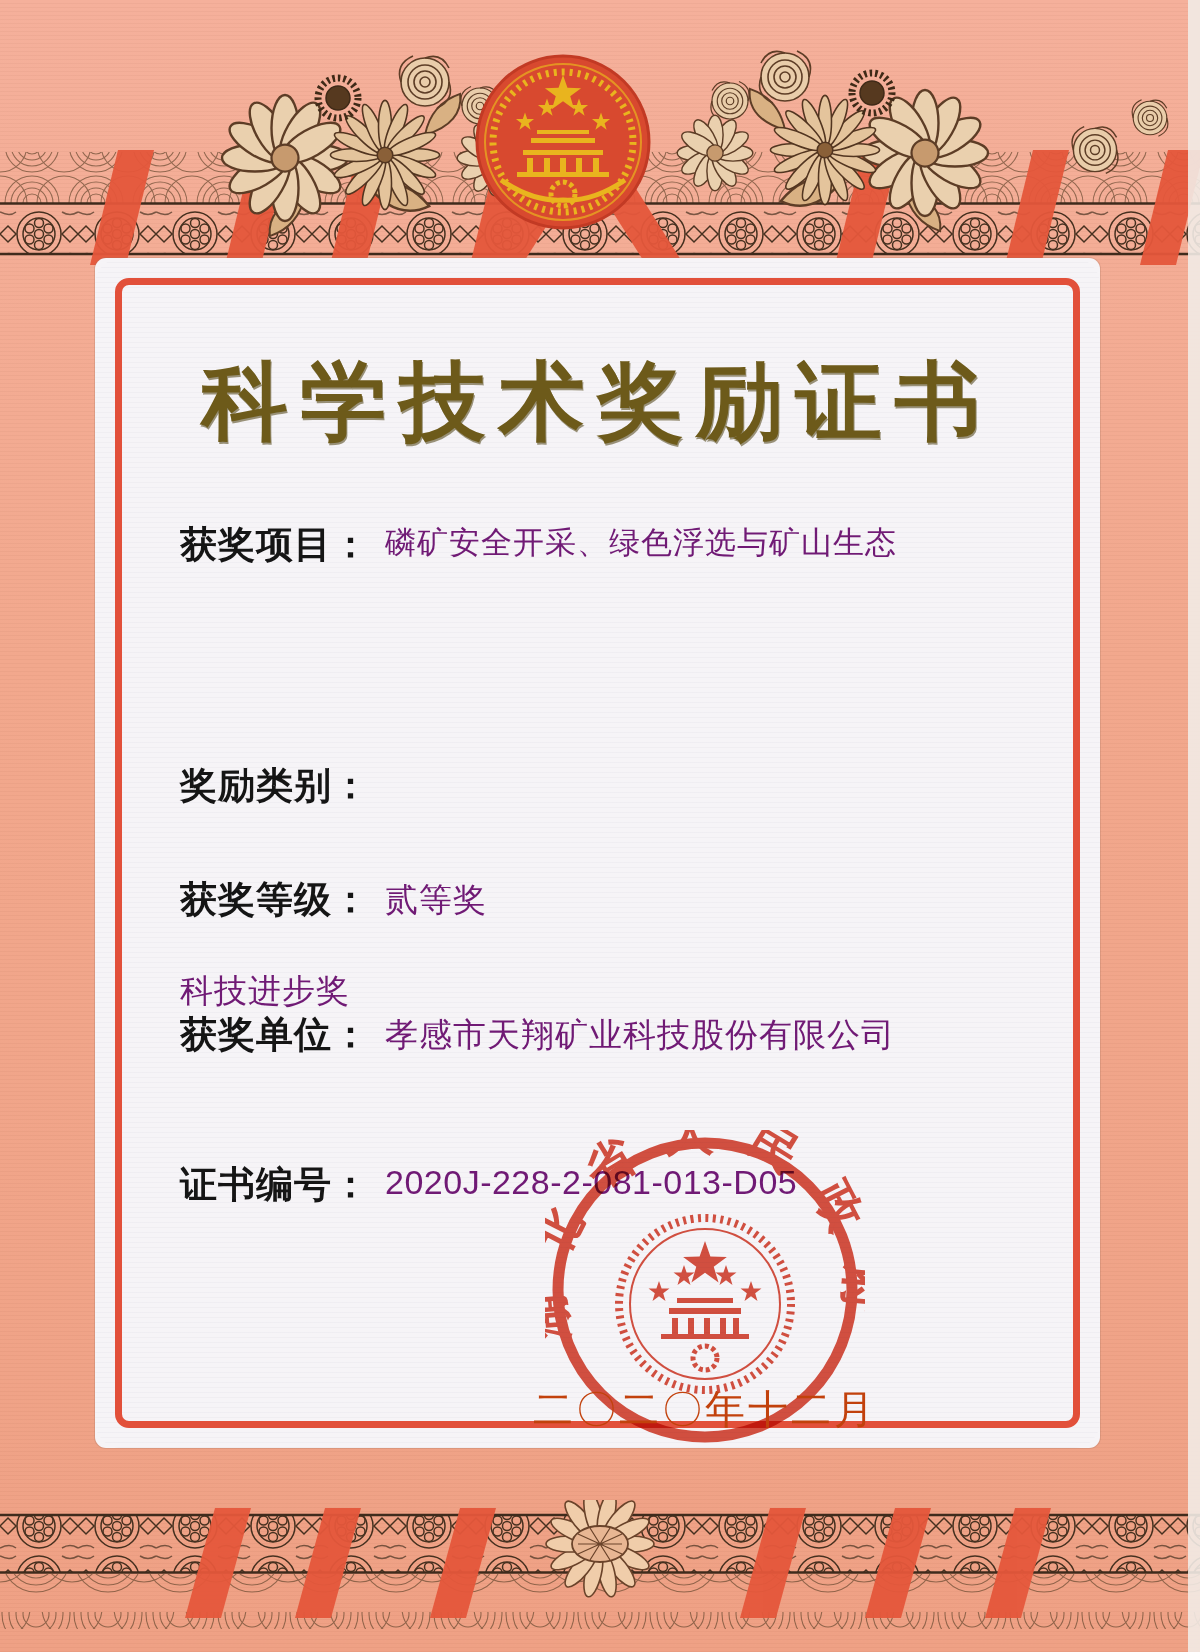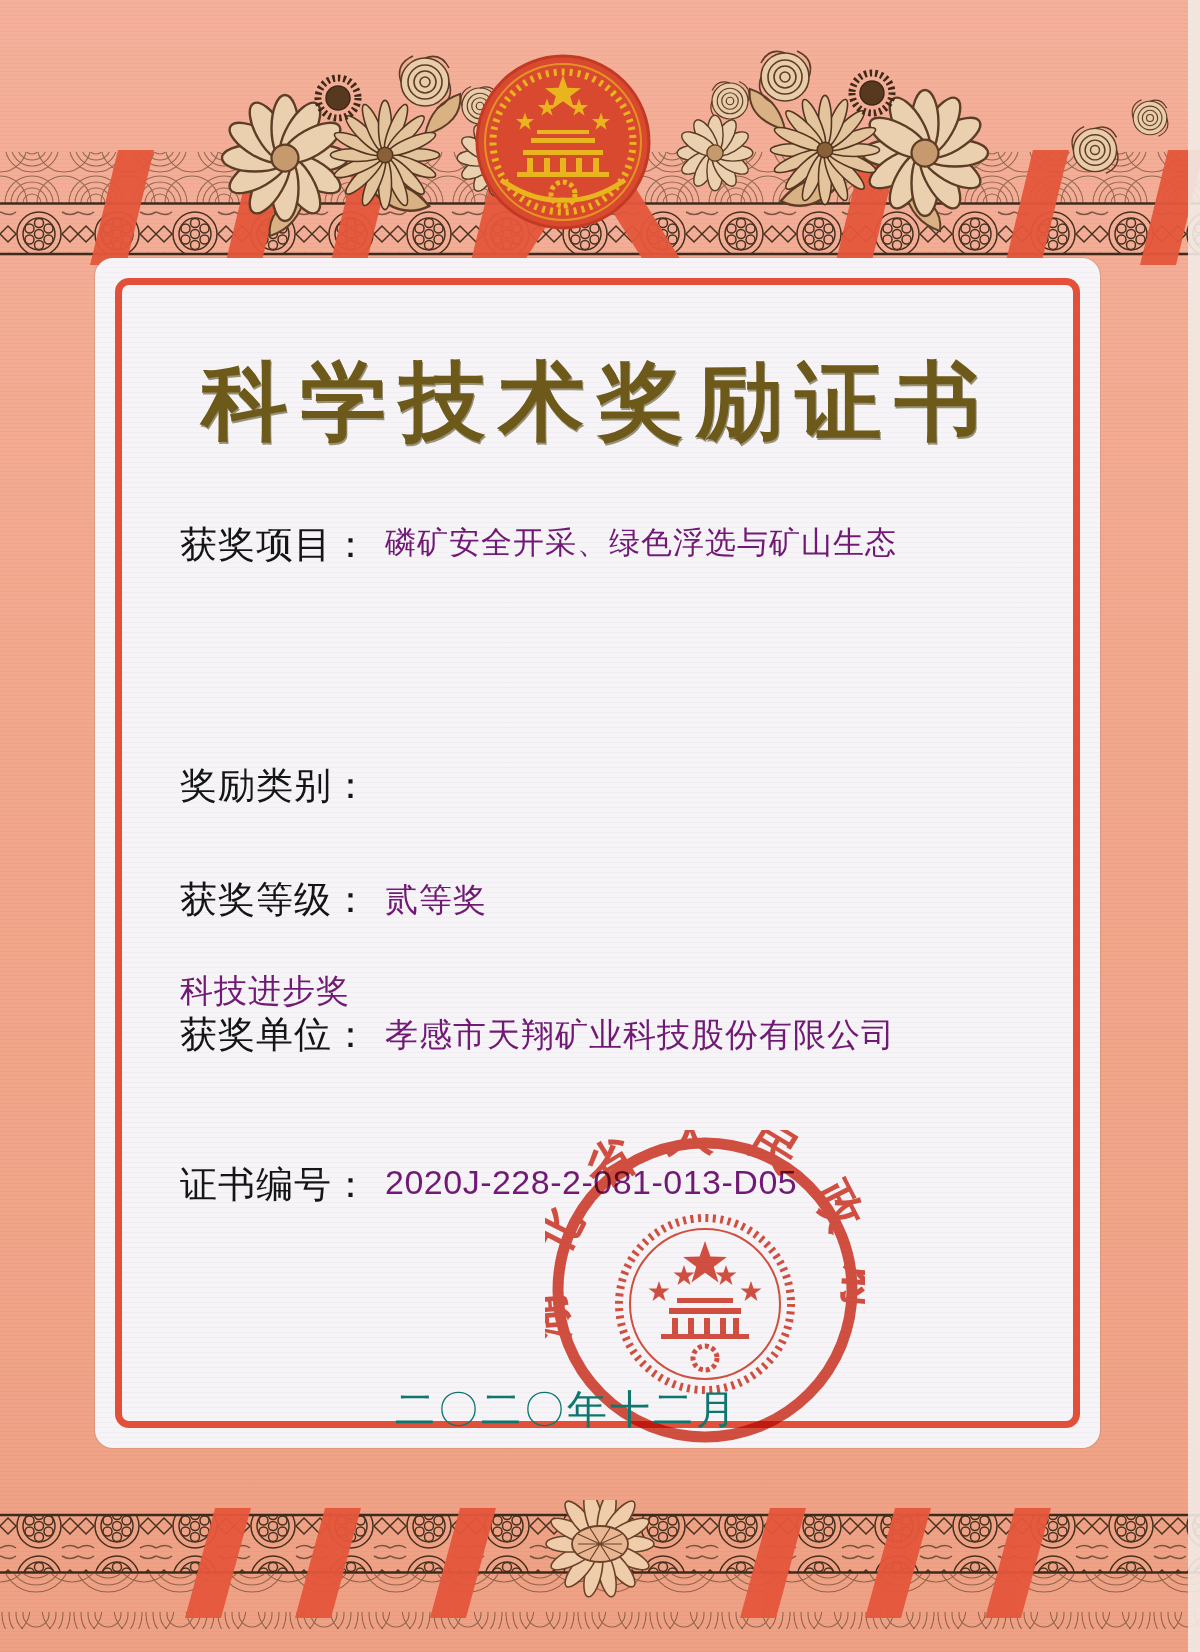--- a/index.html
+++ b/index.html
@@ -5,43 +5,43 @@
   html,body{margin:0;padding:0;background:#777;}
   .page{position:relative;width:1200px;height:1652px;overflow:hidden;
         background:linear-gradient(180deg,#f5b09b 0%,#f2a88d 40%,#efa185 100%);
         font-family:"Liberation Sans",sans-serif;}
   .page::after{content:"";position:absolute;inset:0;pointer-events:none;
         background:repeating-linear-gradient(0deg,rgba(110,50,25,.045) 0 1px,transparent 1px 4px);}
   .scan-edge{position:absolute;top:0;right:0;width:12px;height:100%;background:#f2ebe6;opacity:.9;z-index:5;}
   .deco-top{position:absolute;left:0;top:0;z-index:1;}
   .deco-bottom{position:absolute;left:0;top:1500px;z-index:1;}
   .panel{position:absolute;left:95px;top:258px;width:1005px;height:1190px;z-index:2;
-        background:#f6f4f7;border-radius:18px;
+        background:#f6f4f7;border-radius:11px;
         box-shadow:0 0 0 1px rgba(160,110,90,.25);}
   .panel::before{content:"";position:absolute;inset:0;border-radius:26px;pointer-events:none;
         background:repeating-linear-gradient(0deg,rgba(70,70,110,.035) 0 1px,transparent 1px 5px);}
   .red-frame{position:absolute;inset:20px;border:7px solid #e2503a;border-radius:14px;pointer-events:none;}
   .title{position:absolute;top:86px;left:0;width:100%;text-align:center;margin:0;
         font-family:"DejaVu Serif","Liberation Serif",serif;font-weight:700;
         font-size:86px;letter-spacing:13px;color:#6d5a1a;
         text-shadow:1px 2px 0 rgba(77,63,16,.55);}
   .row{position:absolute;left:85px;display:flex;align-items:flex-start;color:#1b1b1b;}
-  .flabel{flex:0 0 205px;font-weight:400;font-size:37px;letter-spacing:1px;color:#151515;}
+  .flabel{flex:0 0 205px;font-weight:700;font-size:37px;letter-spacing:1px;color:#151515;}
   .fvalue{font-size:33px;padding-top:3px;letter-spacing:1px;color:#701a75;}
   .row-project .fvalue{font-size:31px;}
   .vline{display:block;line-height:1.32;}
   .row-project{top:262px;}
   .row-category{top:503px;flex-direction:column;}
   .row-grade{top:617px;}
   .row-unit{top:752px;}
   .row-number{top:902px;}
   .row-number .fvalue{font-size:34px;letter-spacing:.5px;}
   .seal{position:absolute;left:450px;top:872px;z-index:3;mix-blend-mode:multiply;}
-  .date{position:absolute;top:1124px;left:300px;width:620px;z-index:4;
-        font-size:40px;letter-spacing:3px;color:#0f766e;}
+  .date{position:absolute;top:1124px;left:300px;width:620px;z-index:4;text-align:center;
+        font-size:40px;letter-spacing:3px;color:#c2410c;}
 </style>
 </head>
 <body>
 
 <div class="page">
 
   <svg class="deco-top" width="1200" height="270" viewBox="0 0 1200 270">
     <defs>
       <path id="star5" d="M0,-10 L2.35,-3.24 L9.51,-3.09 L3.8,1.24 L5.88,8.09 L0,3.8 L-5.88,8.09 L-3.8,1.24 L-9.51,-3.09 L-2.35,-3.24 Z"></path>
       <pattern id="pGuil" width="64" height="58" patternUnits="userSpaceOnUse">

